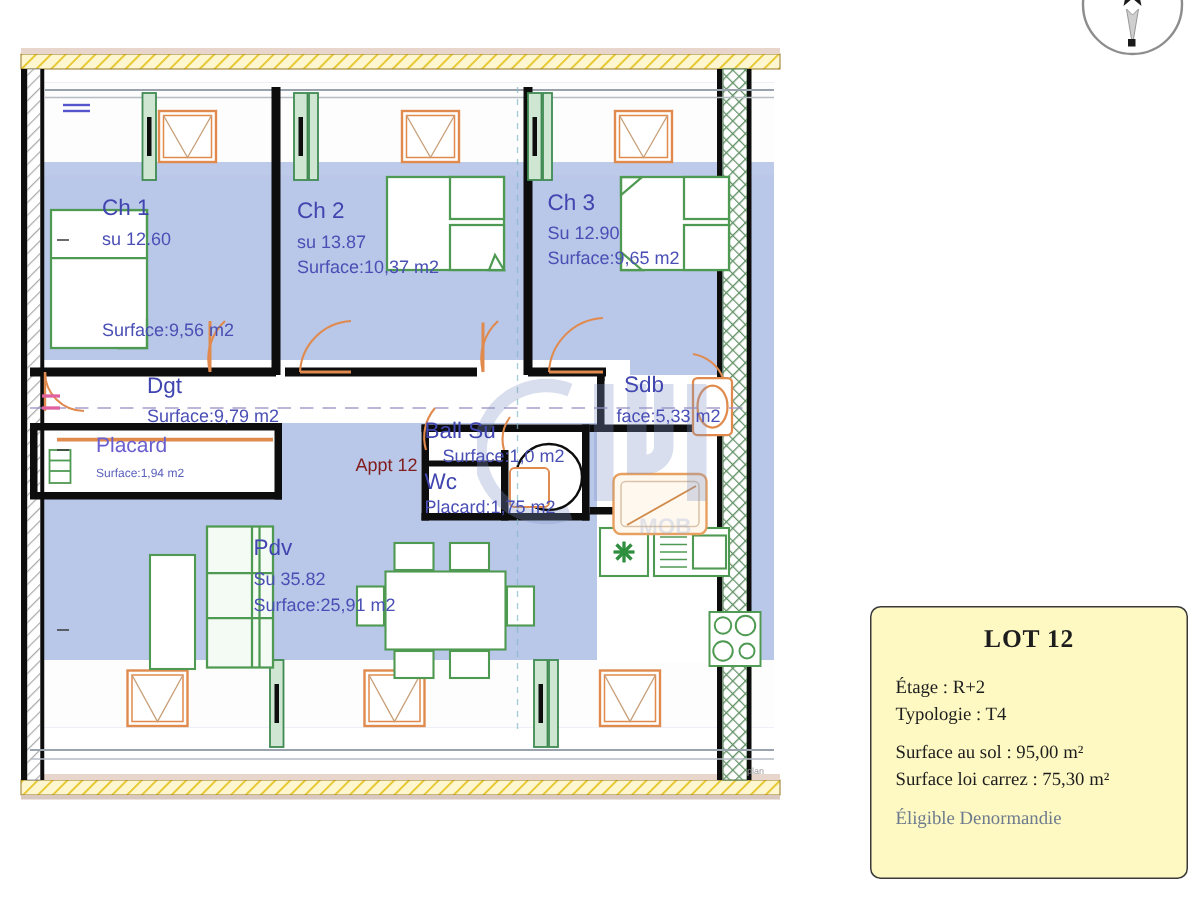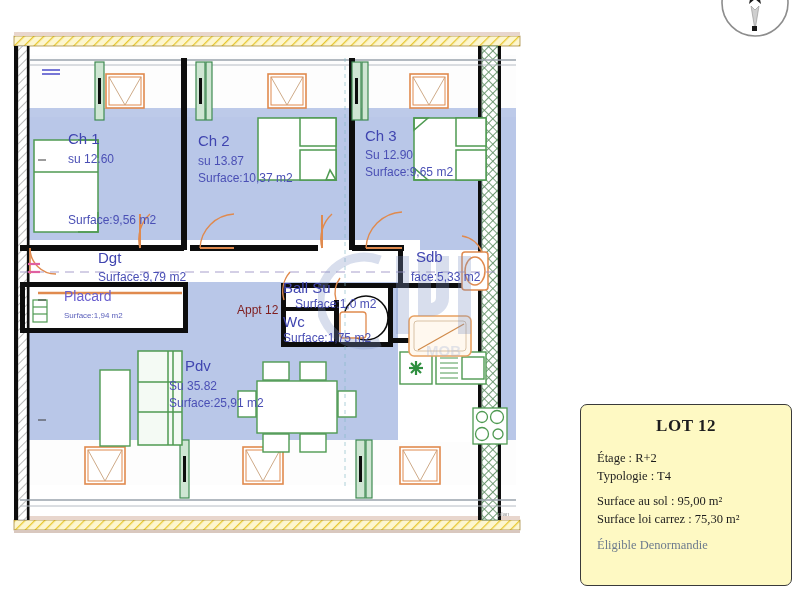--- a/index.html
+++ b/index.html
@@ -342,26 +342,26 @@
     <div class="lbl room" style="left:98px;top:249px;">Dgt</div>
     <div class="lbl sub" style="left:98px;top:270px;">Surface:9,79 m2</div>
 
     <div class="lbl room" style="left:416px;top:248px;">Sdb</div>
     <div class="lbl sub" style="left:411px;top:270px;">face:5,33 m2</div>
 
     <div class="lbl room" style="left:283px;top:279px;">Ball Su</div>
     <div class="lbl sub" style="left:268px;top:297px;margin-left:27px;">Surface:1,0 m2</div>
 
     <div class="lbl room" style="left:283px;top:313px;">Wc</div>
-    <div class="lbl sub" style="left:283px;top:331px;">Surface:1,75 m2</div>
+    <div class="lbl sub" style="left:283px;top:331px;">Placard:1,75 m2</div>
 
     <div class="lbl plac" style="left:64px;top:288px;">Placard</div>
     <div class="lbl small" style="left:64px;top:311px;">Surface:1,94 m2</div>
 
-    <div class="lbl room" style="left:169px;top:357px;padding-left:16px;">Pdv</div>
+    <div class="lbl room" style="left:169px;top:357px;">Pdv</div>
     <div class="lbl sub" style="left:169px;top:379px;">Su 35.82</div>
     <div class="lbl sub" style="left:169px;top:396px;">Surface:25,91 m2</div>
 
     <div class="lbl appt" style="left:192px;top:303px;">Appt 12</div>
   </div>
 
   <svg class="compass" viewBox="0 0 74 74">
     <circle cx="37" cy="37" r="33" fill="#ffffff" stroke="#8d8d8d" stroke-width="1.6"></circle>
     <polygon points="37,10 43,38 37,33 31,38" fill="#1a1a1a"></polygon>
     <polygon points="37,64 41,40 37,44 33,40" fill="#cfcfcf" stroke="#8d8d8d" stroke-width="0.6"></polygon>

